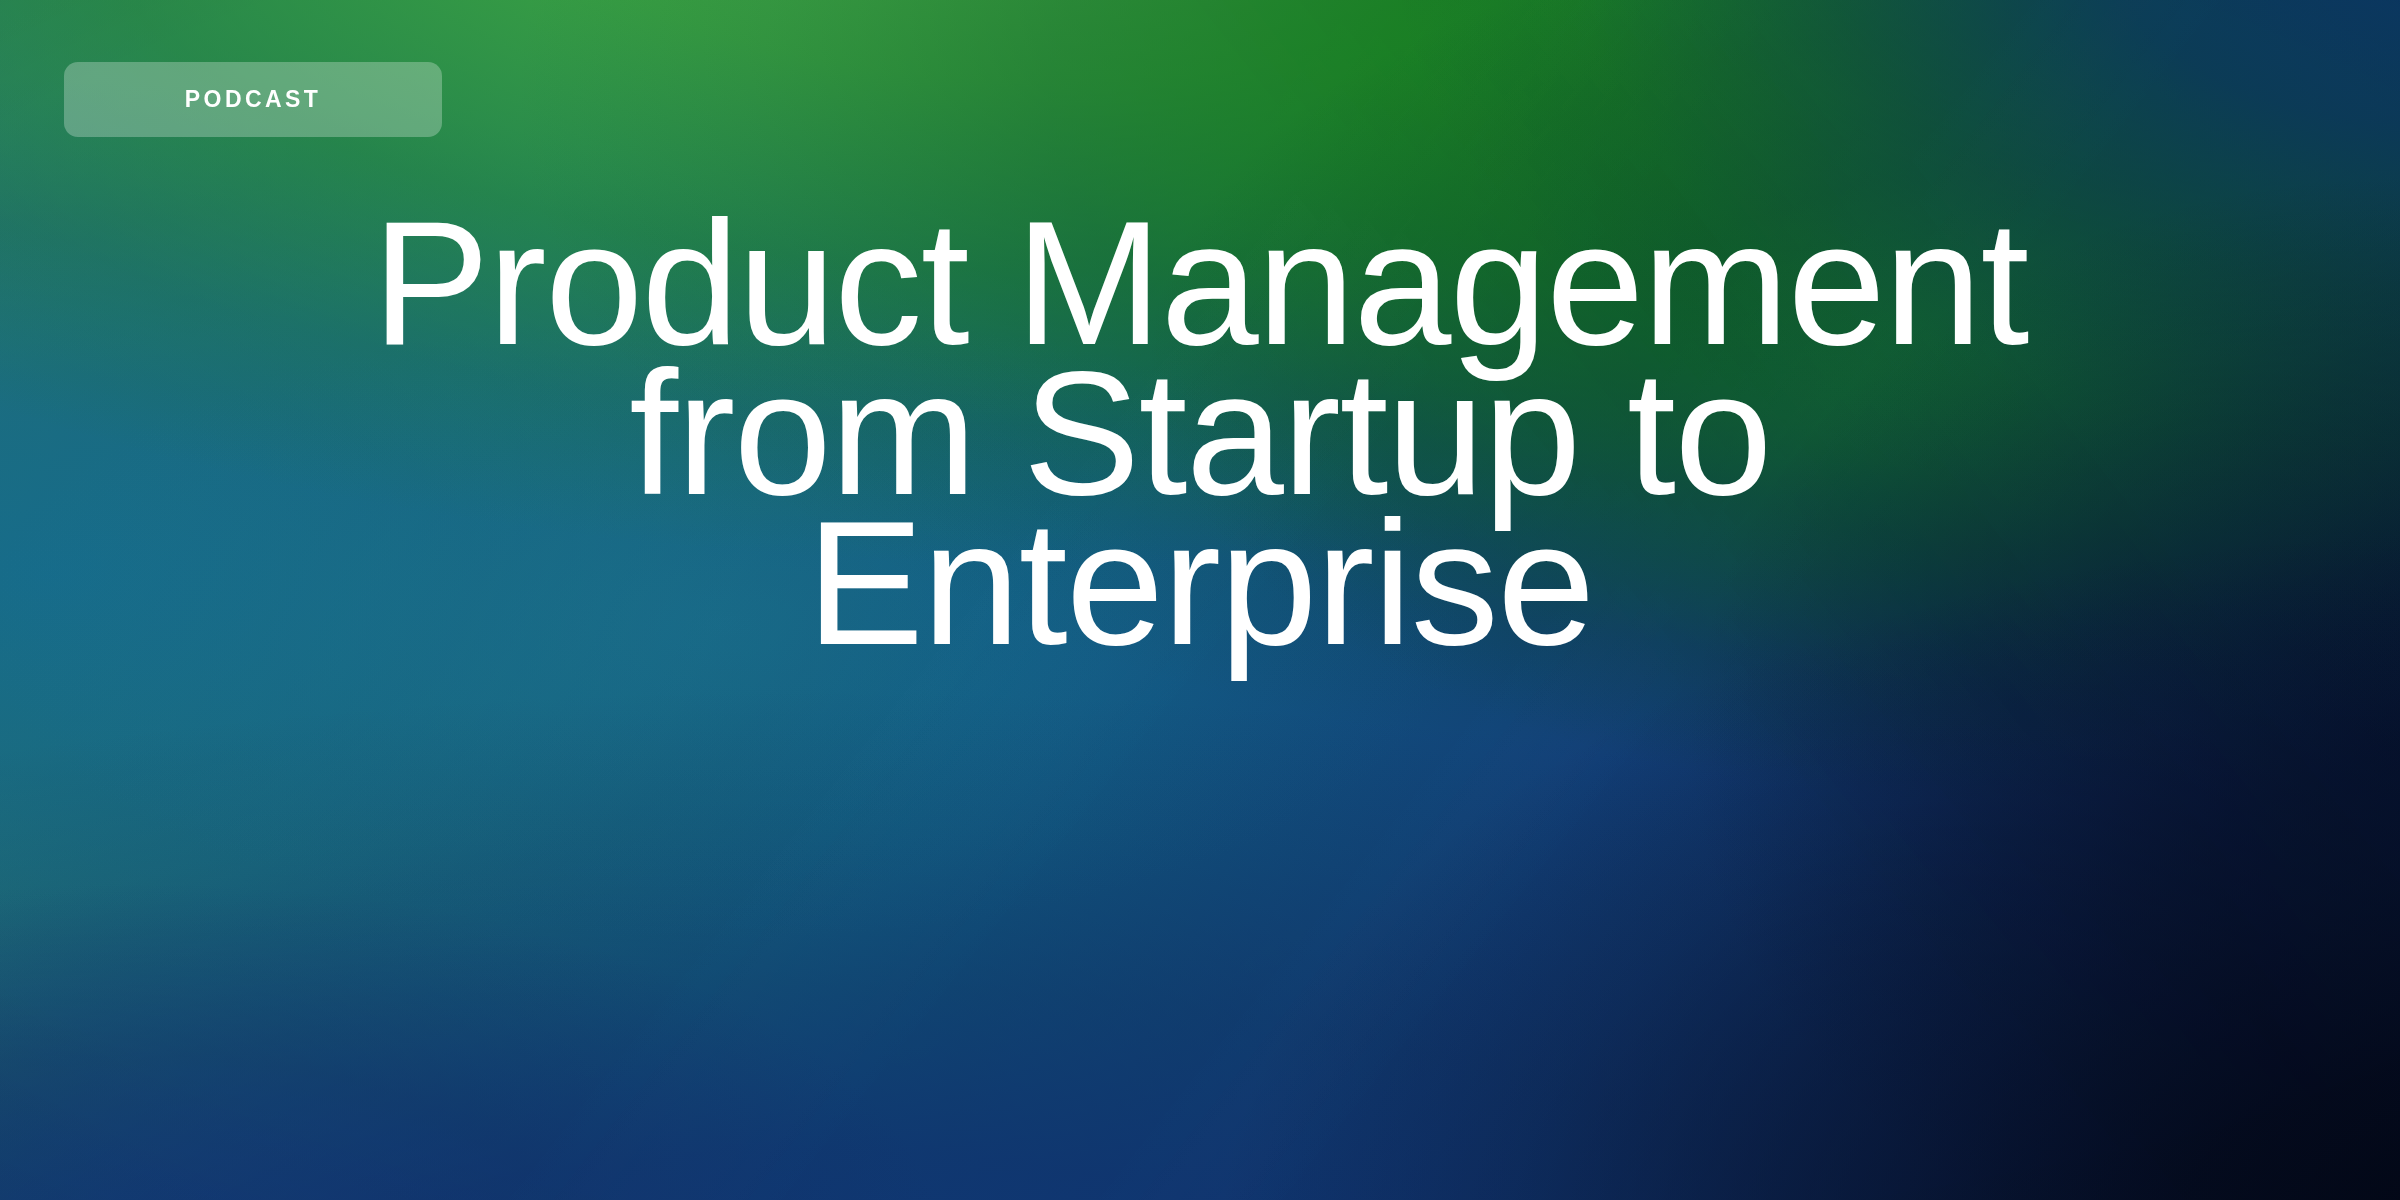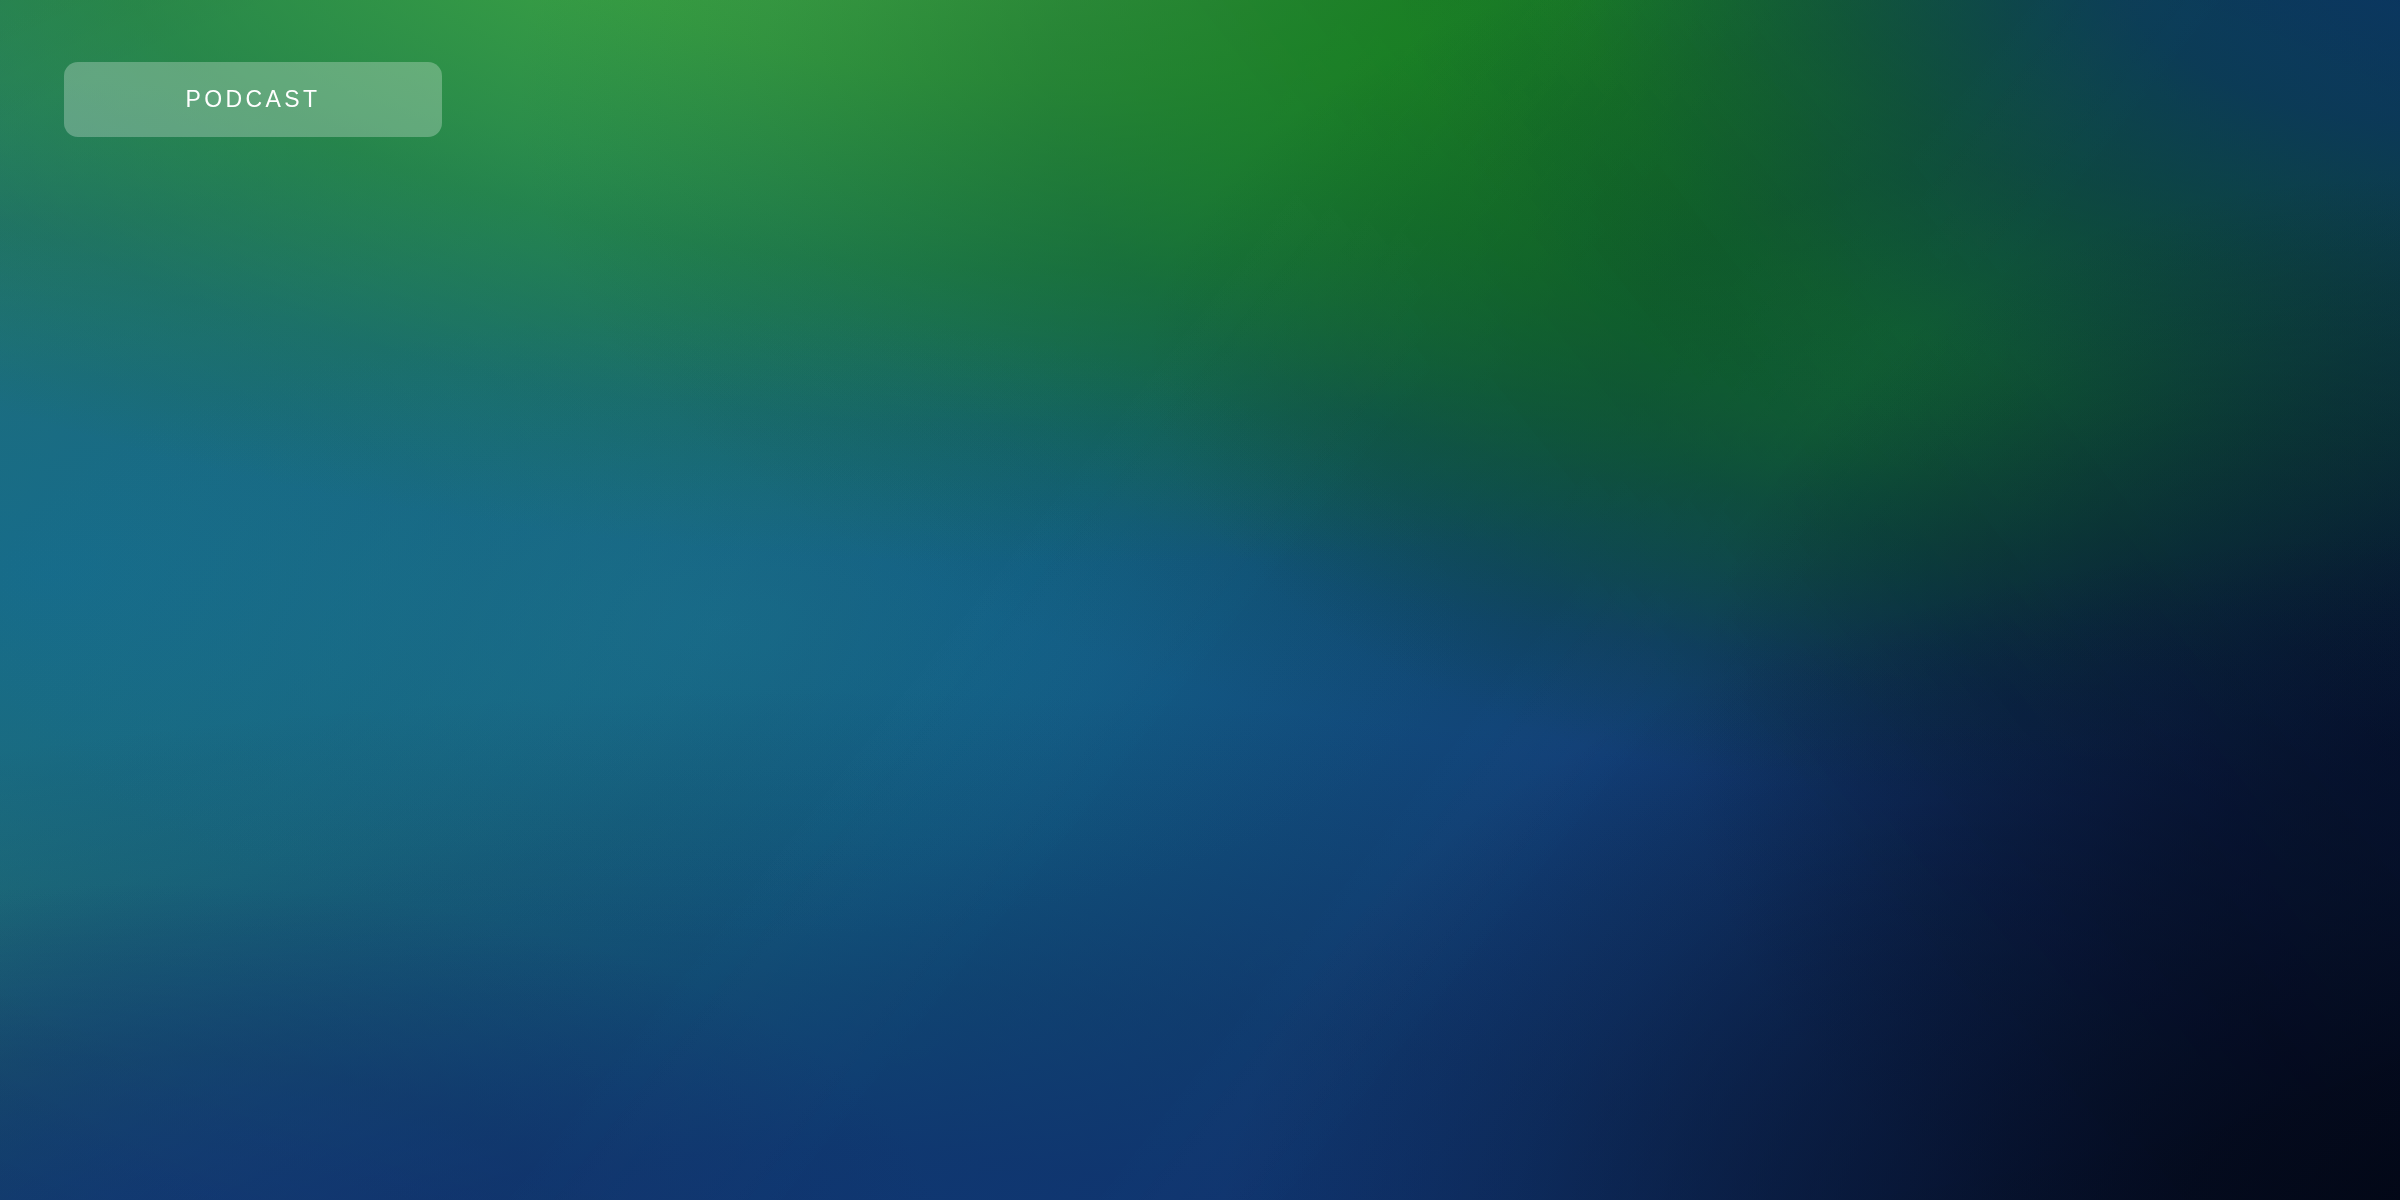--- a/index.html
+++ b/index.html
@@ -160,21 +160,21 @@
     height: 75px;
     border-radius: 14px;
     background: rgba(255,255,255,0.27);
     display: flex;
     align-items: center;
     justify-content: center;
   }
   #badge-label {
     color: #ffffff;
     font-size: 23px;
-    font-weight: 400;
+    font-weight: 700;
     letter-spacing: 3.4px;
     line-height: 1;
     white-space: nowrap;
     text-transform: uppercase;
   }
 
   
   #title-wrap {
     position: absolute;
     left: 0;
@@ -211,14 +211,19 @@
   <div class="mesh mesh-dark-right"></div>
   <div class="mesh mesh-dark-bottomright"></div>
   <div class="mesh mesh-soft-glow"></div>
   <div class="mesh mesh-streaks"></div>
   <div class="mesh mesh-vignette"></div>
 
   <div id="badge">
     <span id="badge-label">PODCAST</span>
   </div>
 
+  <div id="title-wrap">
+    <div class="title-line">Product Management</div>
+    <div class="title-line">from Startup to</div>
+    <div class="title-line">Enterprise</div>
+  </div>
 
 </div>
 
 </body></html>

